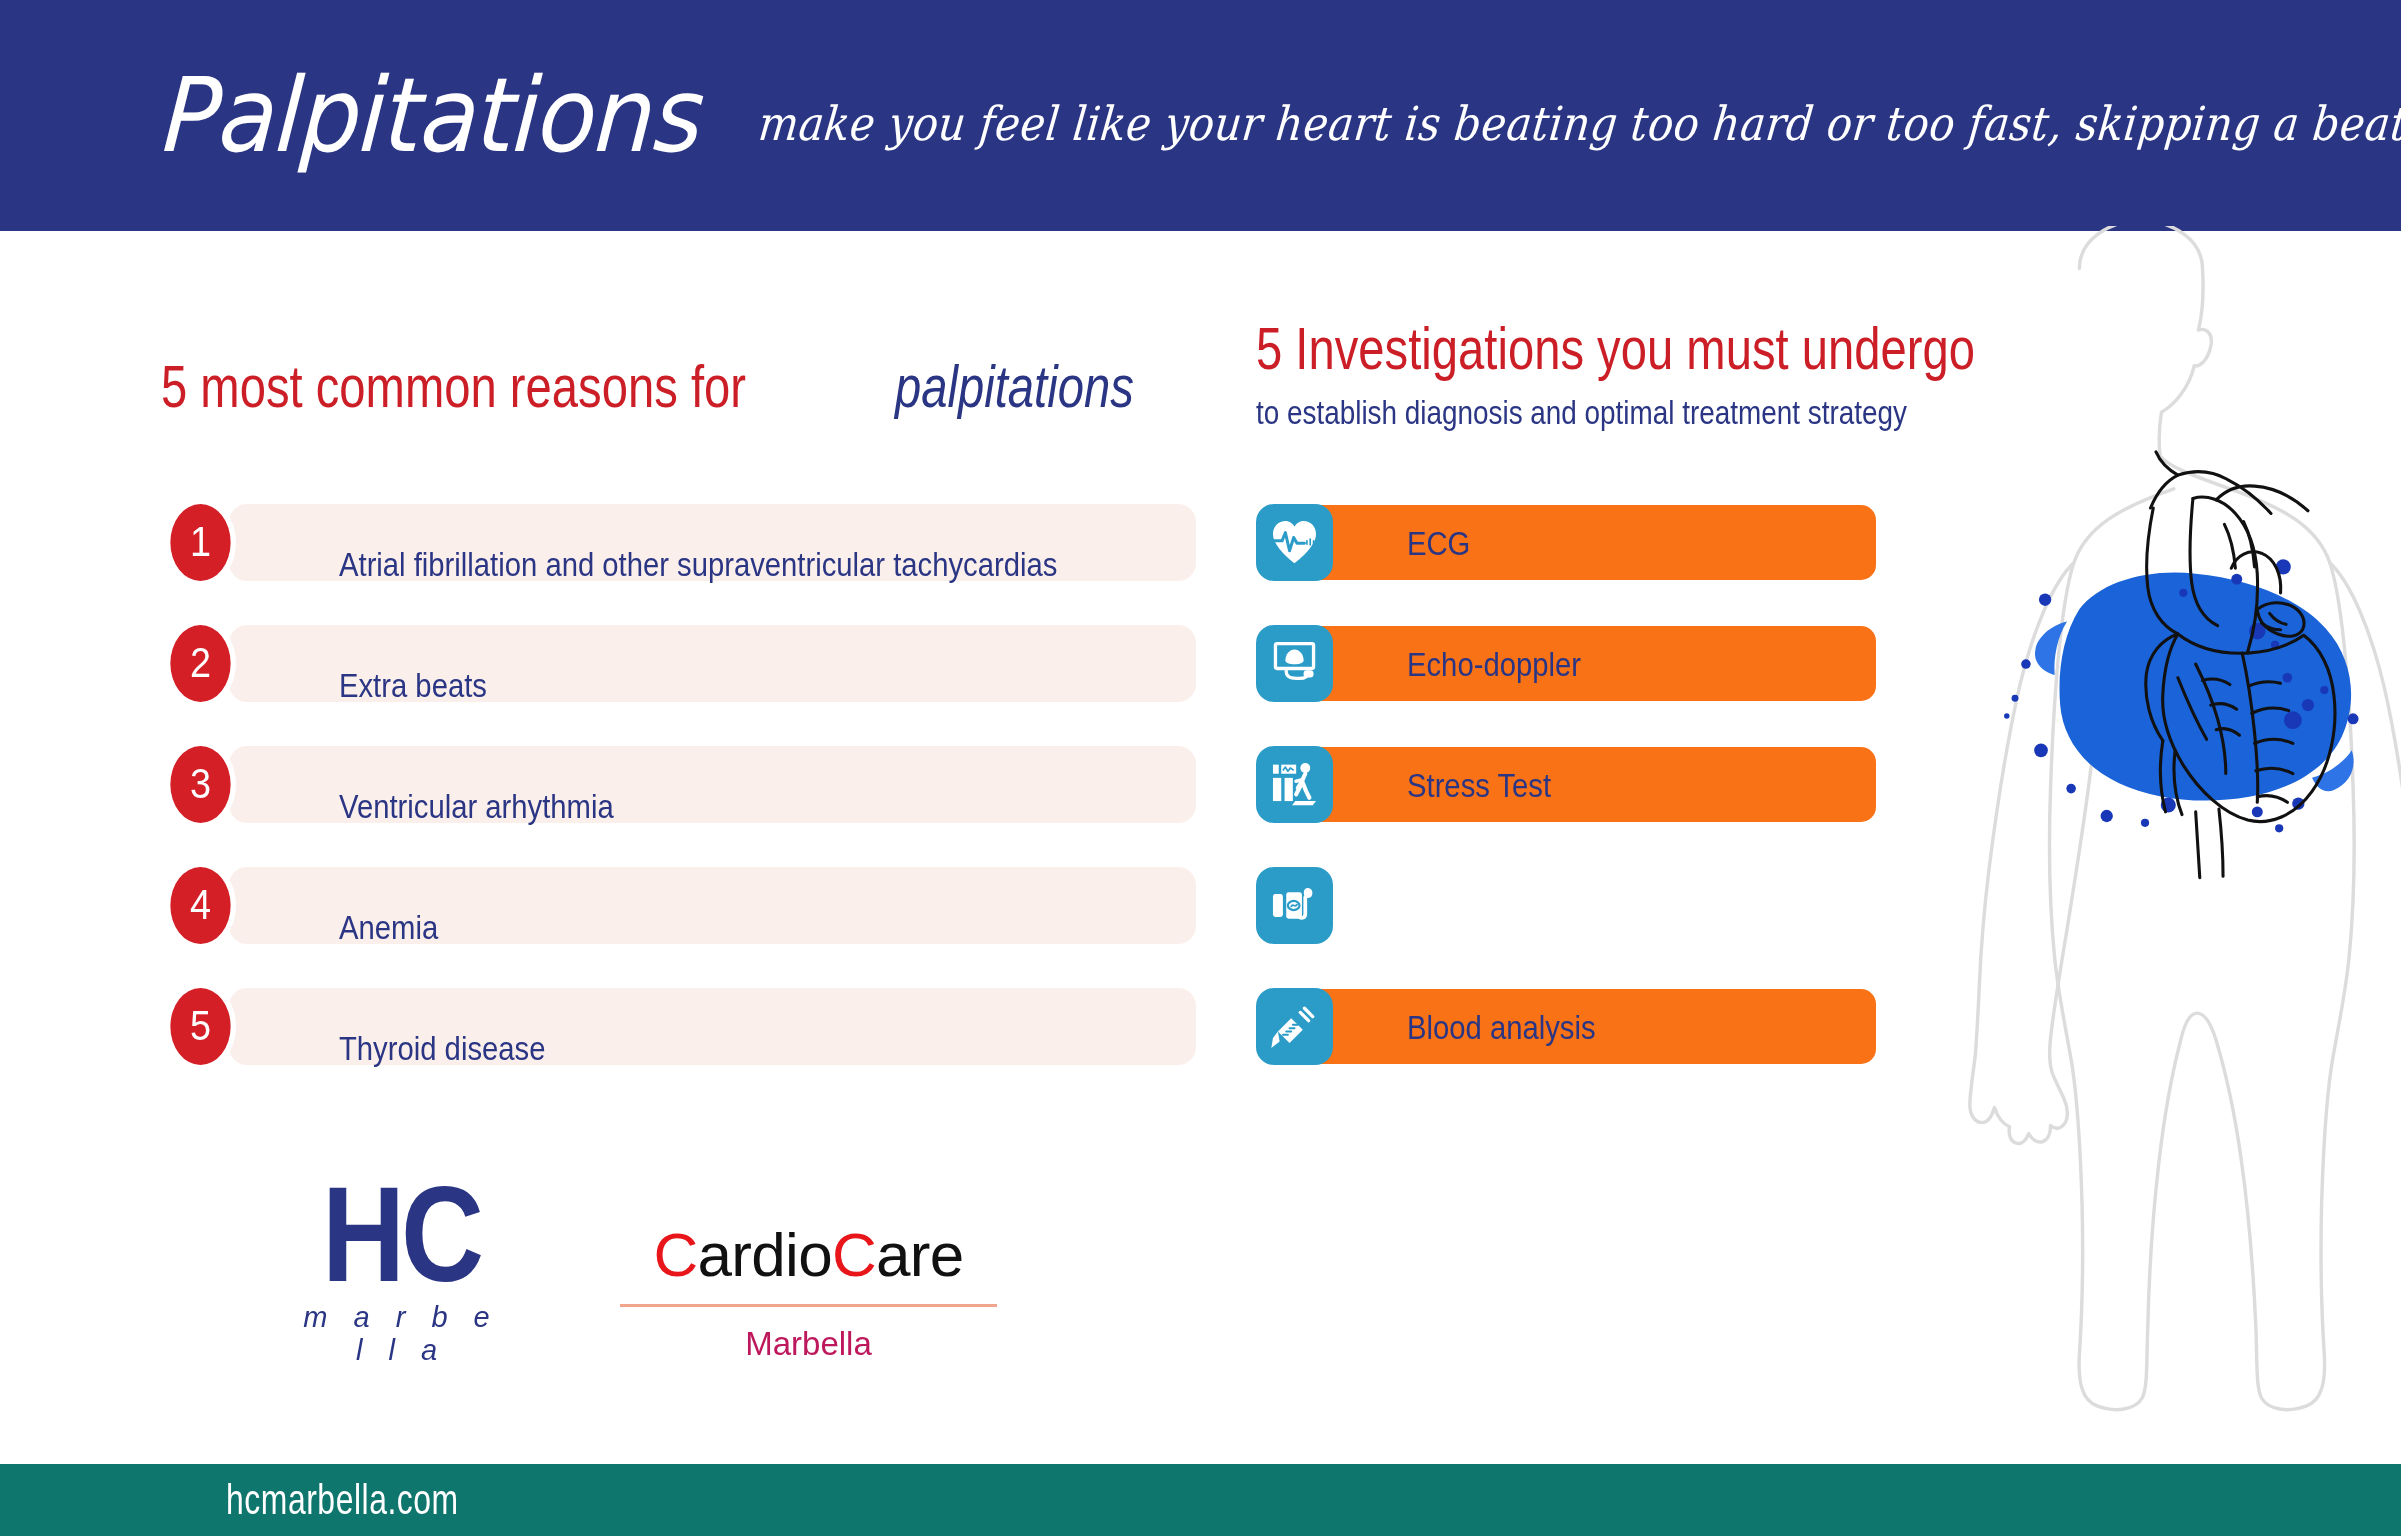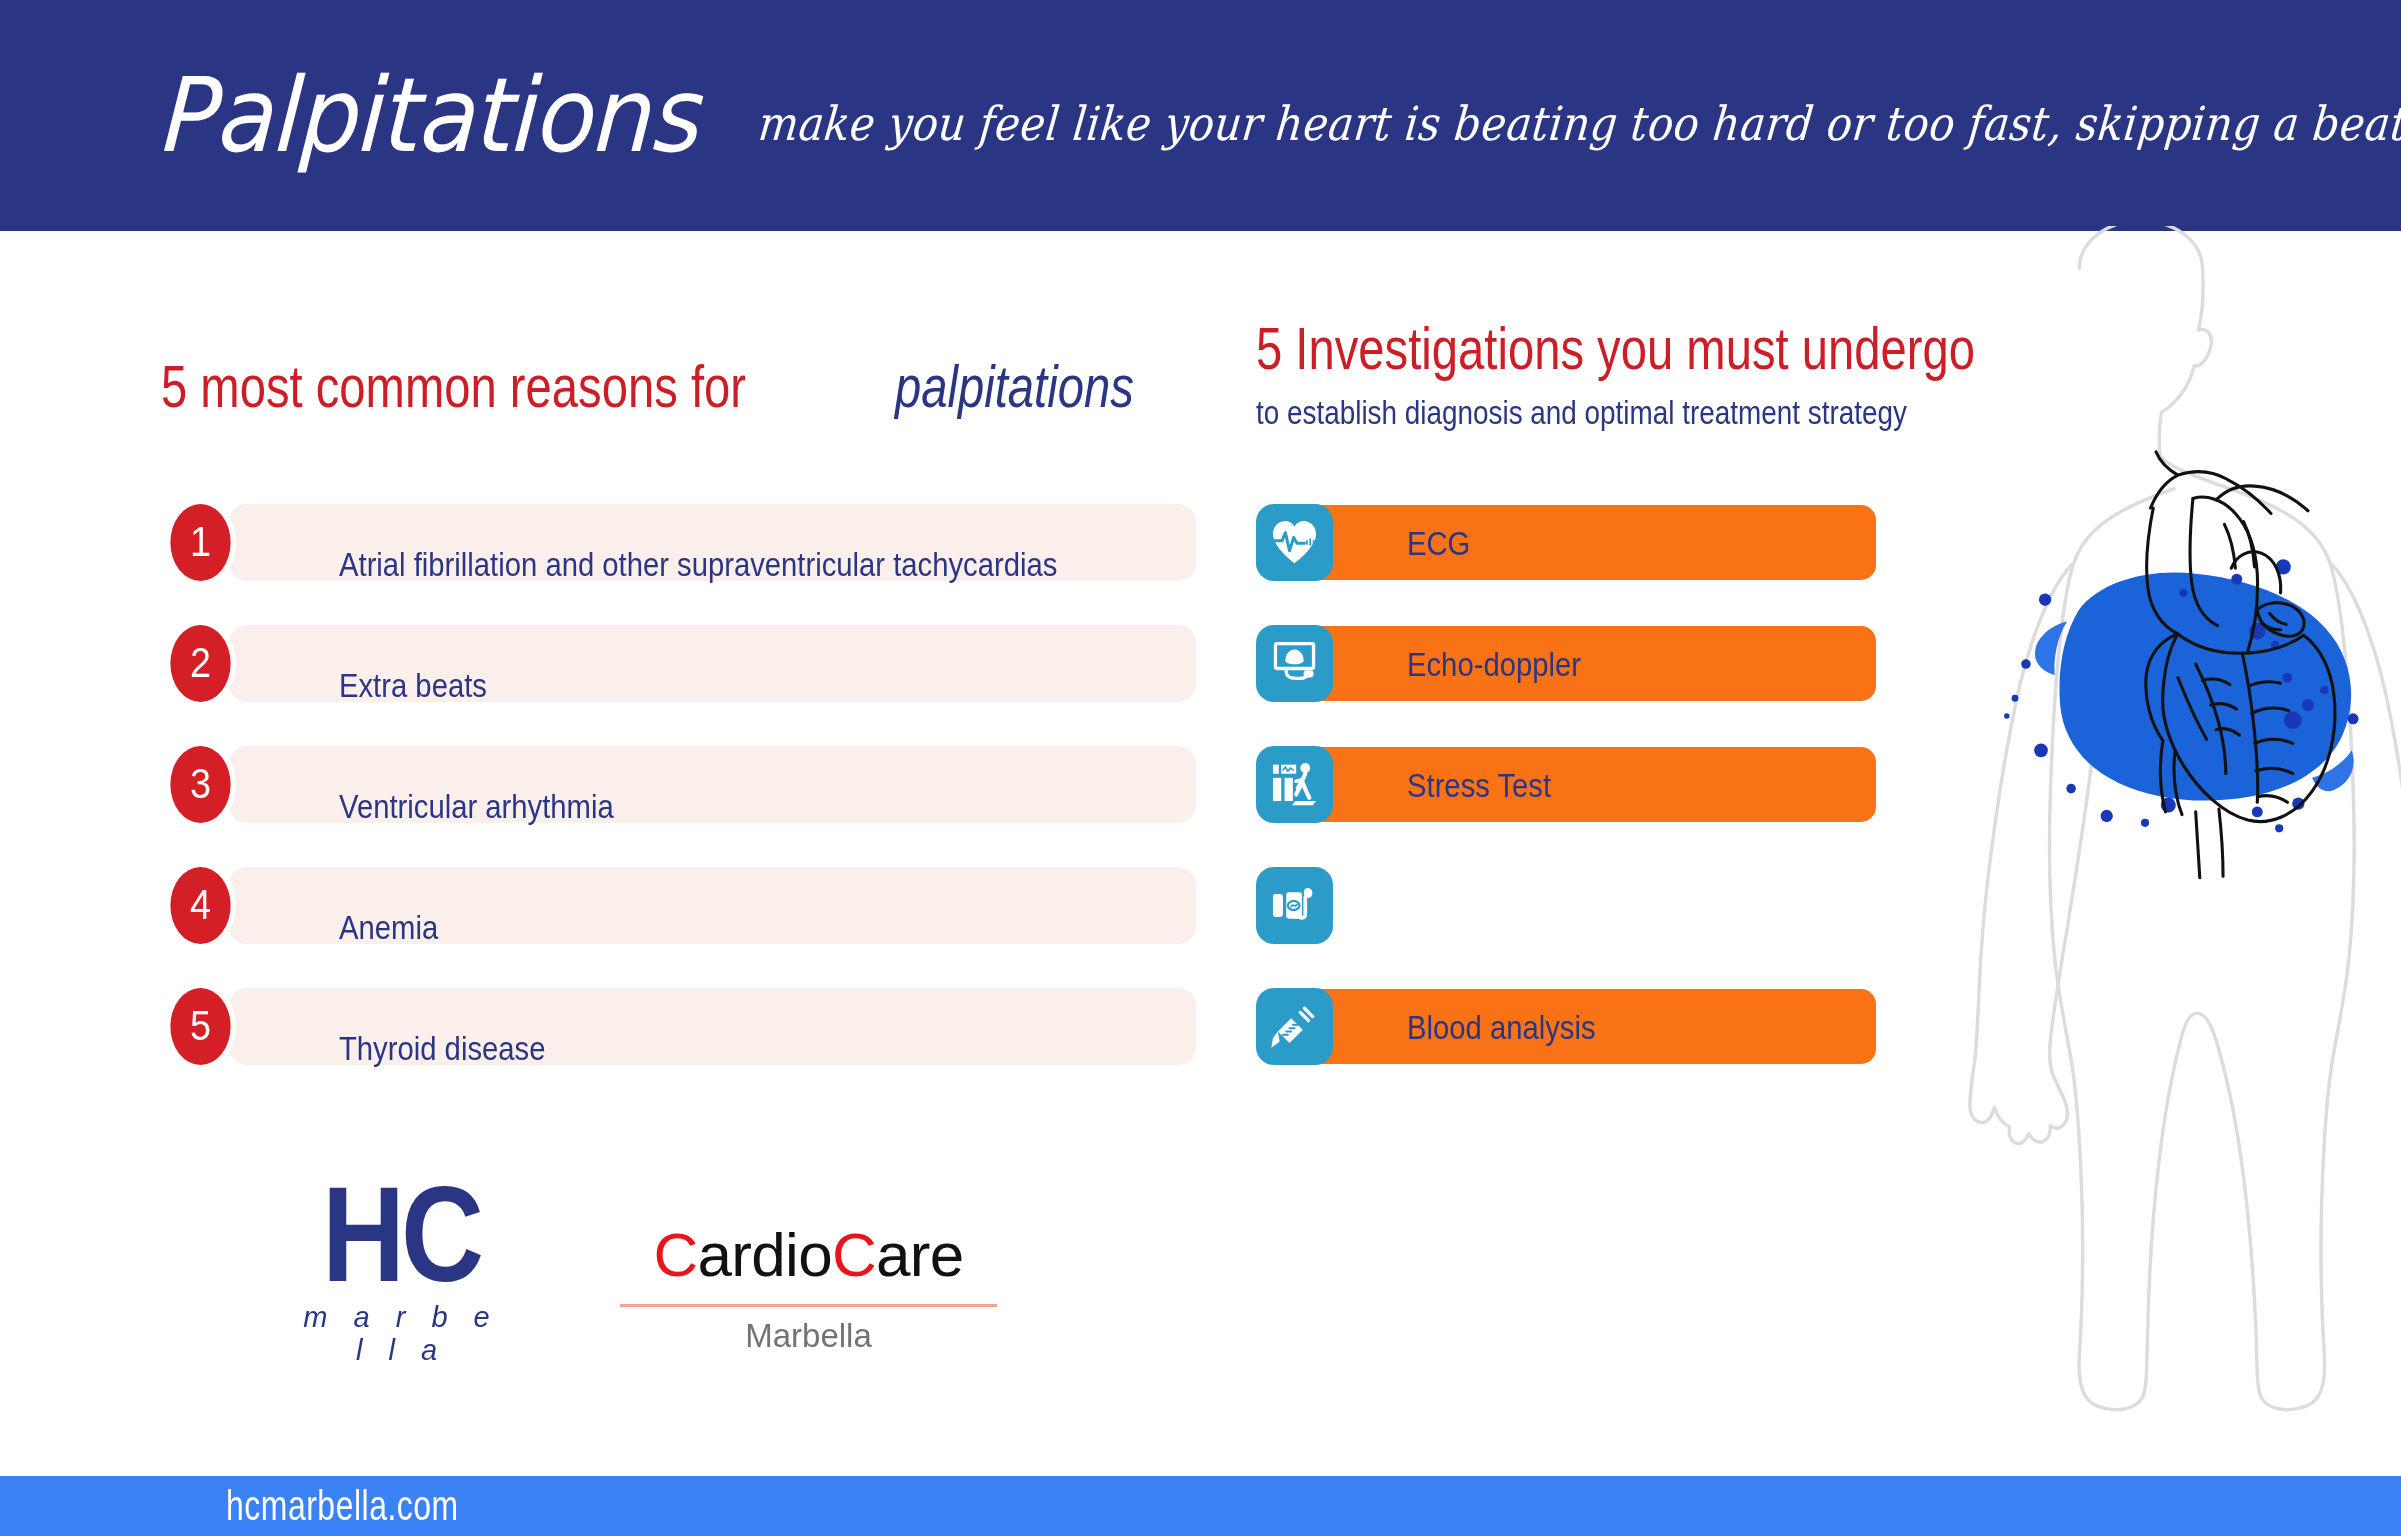--- a/index.html
+++ b/index.html
@@ -31,22 +31,22 @@
     font-family:"DejaVu Serif", serif;
     font-size:42px;color:#ffffff;font-style:italic;
     font-weight:400;letter-spacing:0.3px;
     transform:skewX(-6deg) scaleY(1.12);
     margin-left:9.6px;margin-top:16.4px;
     white-space:nowrap;line-height:1;
   }
 
   
   .footer{
-    position:absolute;left:0;bottom:0;width:2401px;height:60px;
-    background:#3b82f6;z-index:40;
+    position:absolute;left:0;bottom:0;width:2401px;height:72px;
+    background:#0f766e;z-index:40;
     display:flex;align-items:center;
   }
   .footer-url{
     margin-left:226px;color:#ffffff;font-size:42px;
     font-family:"Liberation Sans", sans-serif;
     transform:scaleX(0.76);transform-origin:left center;
     letter-spacing:0.7px;white-space:nowrap;
   }
 
   
@@ -145,21 +145,21 @@
     font-size:62px;font-family:"Liberation Sans", sans-serif;
     line-height:1;white-space:nowrap;font-weight:400;
     letter-spacing:-0.7px;
   }
   .cc-red{color:#E8161A;}
   .cc-black{color:#111111;}
   .logo-cc-rule{
     height:2.7px;background:#F0A58C;margin:18px 2.7px 0 2.7px;
   }
   .logo-cc-sub{
-    color:#737373;font-size:33px;margin-top:10px;
+    color:#be185d;font-size:33px;margin-top:18px;
     font-family:"Liberation Sans", sans-serif;
   }
 
   
   .body-art{
     position:absolute;right:0;top:226px;width:527px;height:1232px;
     z-index:1;pointer-events:none;
   }
   .body-art svg{width:100%;height:100%;display:block;}
 </style>

